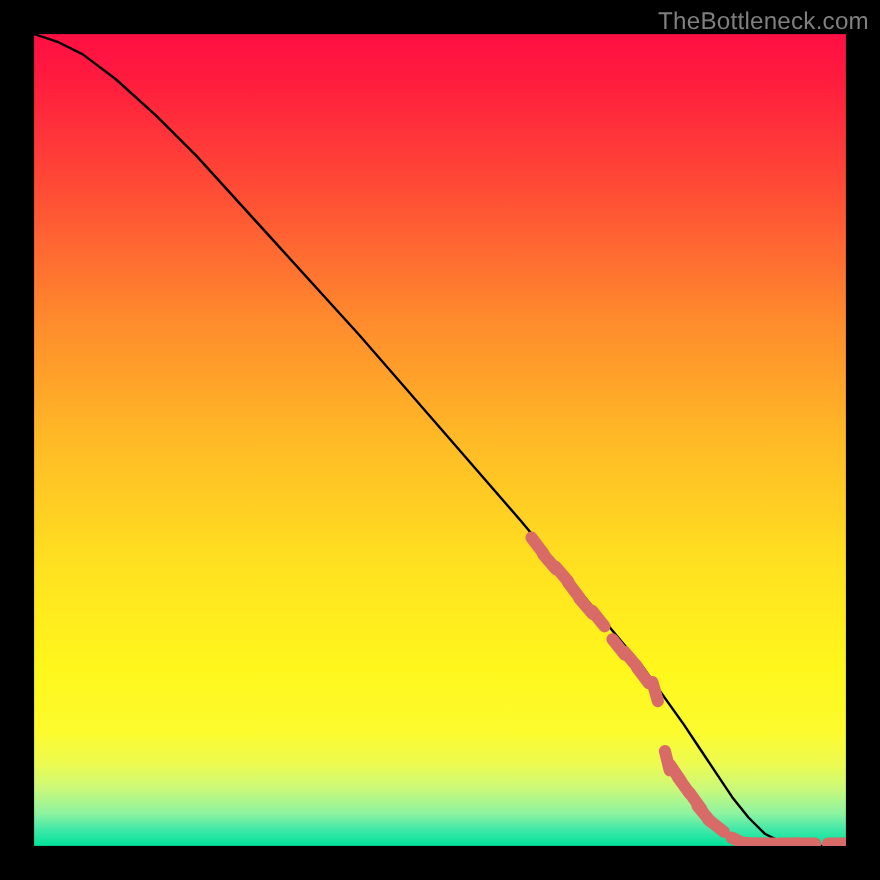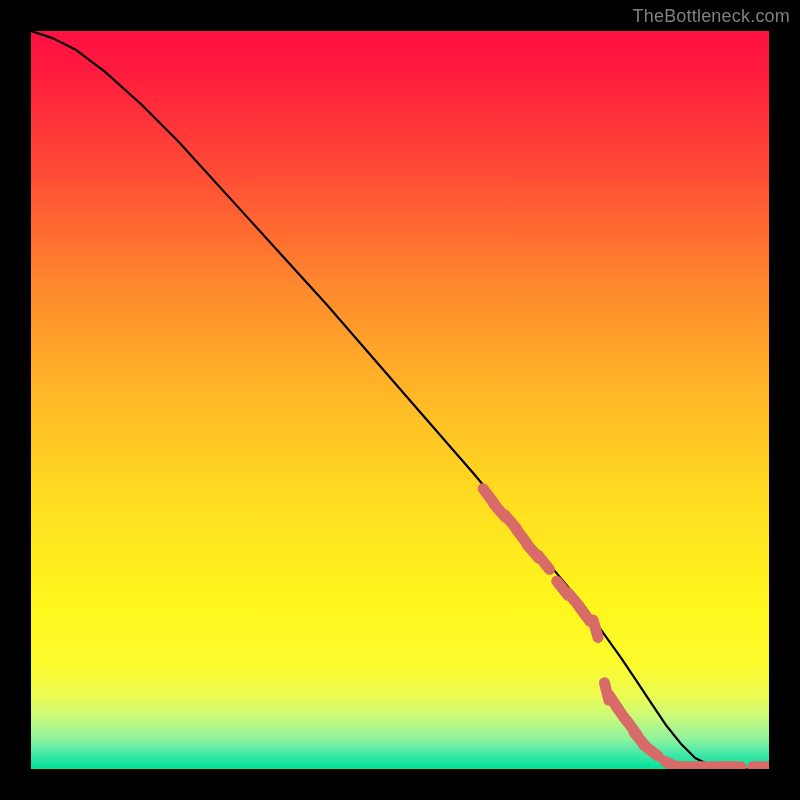--- a/index.html
+++ b/index.html
@@ -31,21 +31,21 @@
       #8df3a0 96%,
       #41e8a8 98%,
       #00e29b 100%
     );
   }
   .watermark {
     position: absolute;
     top: 6px;
     right: 10px;
     color: #7f7f7f;
-    font-size: 18px;
+    font-size: 22px;
     font-weight: 400;
     letter-spacing: 0.2px;
     white-space: nowrap;
   }
   svg {
     position: absolute;
     left: 0;
     top: 0;
   }
 </style>

